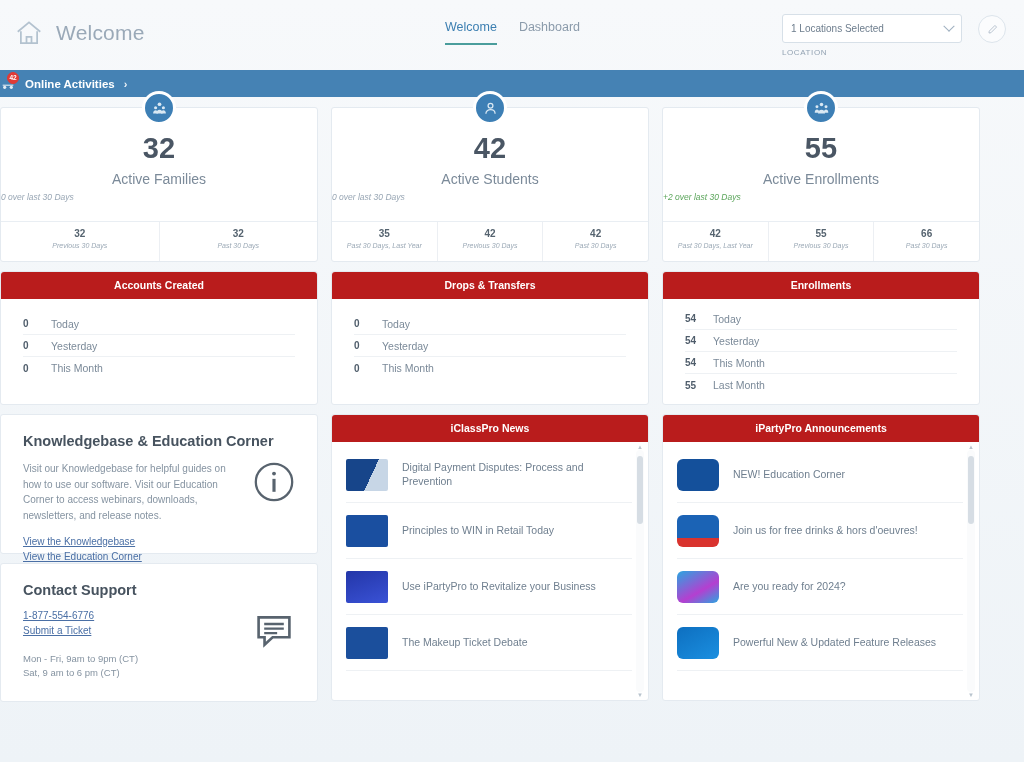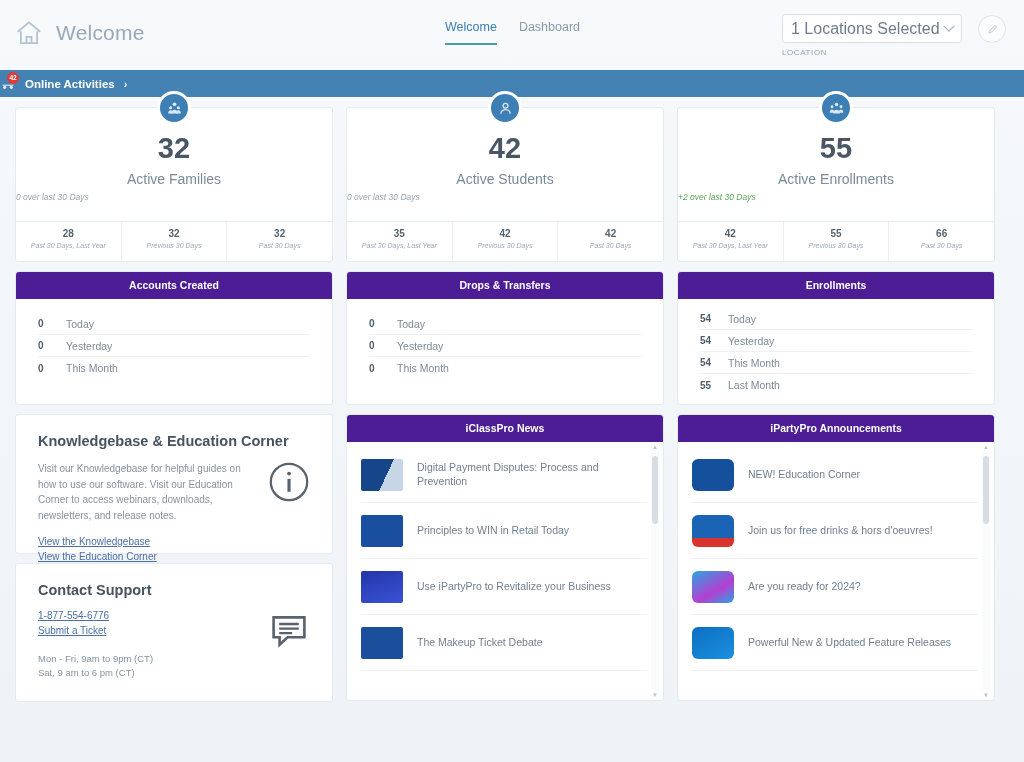--- a/index.html
+++ b/index.html
@@ -22,21 +22,21 @@
   .page-title { font-size: 21px; color: #9aa9b8; font-weight: 400; letter-spacing: .2px; }
 
   .tabs { position: absolute; left: 445px; top: 20px; display: flex; gap: 22px; }
   .tab { font-size: 12.5px; color: #8b9bab; padding-bottom: 9px; cursor: pointer; }
   .tab.active { color: #3c7fb1; border-bottom: 2px solid #4a9d9c; }
 
   .loc-wrap { position: absolute; right: 62px; top: 14px; width: 180px; }
   .loc-select {
     width: 180px; height: 29px; background: #fff; border: 1px solid #d7e0e8;
     border-radius: 3px; display: flex; align-items: center; padding: 0 8px;
-    font-size: 16px; color: #6d7d8d; justify-content: space-between; cursor: pointer;
+    font-size: 10px; color: #6d7d8d; justify-content: space-between; cursor: pointer;
   }
   .chev { width: 8px; height: 8px; border-right: 1.3px solid #9fb0c0; border-bottom: 1.3px solid #9fb0c0;
           transform: rotate(45deg) translate(-2px,-2px); }
   .loc-label { font-size: 8px; color: #93a3b3; letter-spacing: .6px; margin-top: 5px; }
 
   .edit-btn {
     position: absolute; right: 18px; top: 15px; width: 28px; height: 28px;
     border-radius: 50%; border: 1px solid #dde5ec; background: #fbfcfd;
     display: flex; align-items: center; justify-content: center; cursor: pointer;
   }
@@ -51,21 +51,21 @@
   .act-ico { position: relative; width: 18px; height: 16px; }
   .act-badge {
     position: absolute; top: -4px; left: 7px; background: #e03b36; color: #fff;
     font-size: 6.5px; border-radius: 50%; min-width: 12px; height: 12px;
     display: flex; align-items: center; justify-content: center; font-weight: bold;
     border: 1px solid #e03b36;
   }
   .act-arrow { font-size: 11px; opacity: .9; margin-left: 2px; }
 
   
-  .grid { padding: 10px 6px 0 15px; display: flex; gap: 13px; }
+  .grid { padding: 10px 6px 0 0; display: flex; gap: 13px; }
   .col { width: 318px; display: flex; flex-direction: column; gap: 9px; }
 
   .card { background: #fff; border: 1px solid #e4eaf0; border-radius: 3px; }
 
   
   .stat { padding-top: 26px; position: relative; }
   .stat-ico {
     position: absolute; top: -17px; left: 50%; transform: translateX(-50%);
     width: 34px; height: 34px; border-radius: 50%; background: #3d7fb5;
     display: flex; align-items: center; justify-content: center;
@@ -79,21 +79,21 @@
   .stat-foot {
     display: flex; border-top: 1px solid #e9eef3; margin-top: 19px; height: 40px;
   }
   .stat-foot > div { flex: 1; text-align: center; padding-top: 6px; }
   .stat-foot > div + div { border-left: 1px solid #eceff3; }
   .sf-num { font-size: 10px; color: #55636f; font-weight: bold; }
   .sf-lbl { font-size: 7px; font-style: italic; color: #9aa8b5; margin-top: 3px; }
 
   
   .panel-head {
-    background: #4c1d95; color: #fff; font-size: 10.5px; font-weight: bold;
+    background: #b91c1c; color: #fff; font-size: 10.5px; font-weight: bold;
     text-align: center; height: 27px; line-height: 27px; border-radius: 3px 3px 0 0;
   }
   .panel-body { padding: 14px 22px 14px 22px; }
   .prow { display: flex; align-items: center; height: 22px; border-bottom: 1px solid #eef1f4; }
   .prow:last-child { border-bottom: none; }
   .prow-num { width: 28px; font-size: 10px; color: #4f5d6b; font-weight: bold; }
   .prow-lbl { font-size: 10.5px; color: #7b8a99; }
 
   
   .info { padding: 18px 22px 20px 22px; position: relative; }
@@ -182,24 +182,20 @@
             <path d="M3 19c0-3 1.8-4.6 3.5-4.6S10 16 10 19z"></path>
               <path d="M14 19c0-3 1.8-4.6 3.5-4.6S21 16 21 19z"></path>
             <path d="M7.5 19c0-3.4 2-5.2 4.5-5.2s4.5 1.8 4.5 5.2z"></path>
           </svg>
         </div>
         <div class="stat-num">32</div>
         <div class="stat-label">Active Families</div>
         <div class="stat-delta">0 over last 30 Days</div>
         <div class="stat-foot">
           <div>
-            <div class="sf-num">28</div>
-            <div class="sf-lbl">Past 30 Days, Last Year</div>
-          </div>
-          <div>
             <div class="sf-num">32</div>
             <div class="sf-lbl">Previous 30 Days</div>
           </div>
           <div>
             <div class="sf-num">32</div>
             <div class="sf-lbl">Past 30 Days</div>
           </div>
         </div>
       </div>
 

